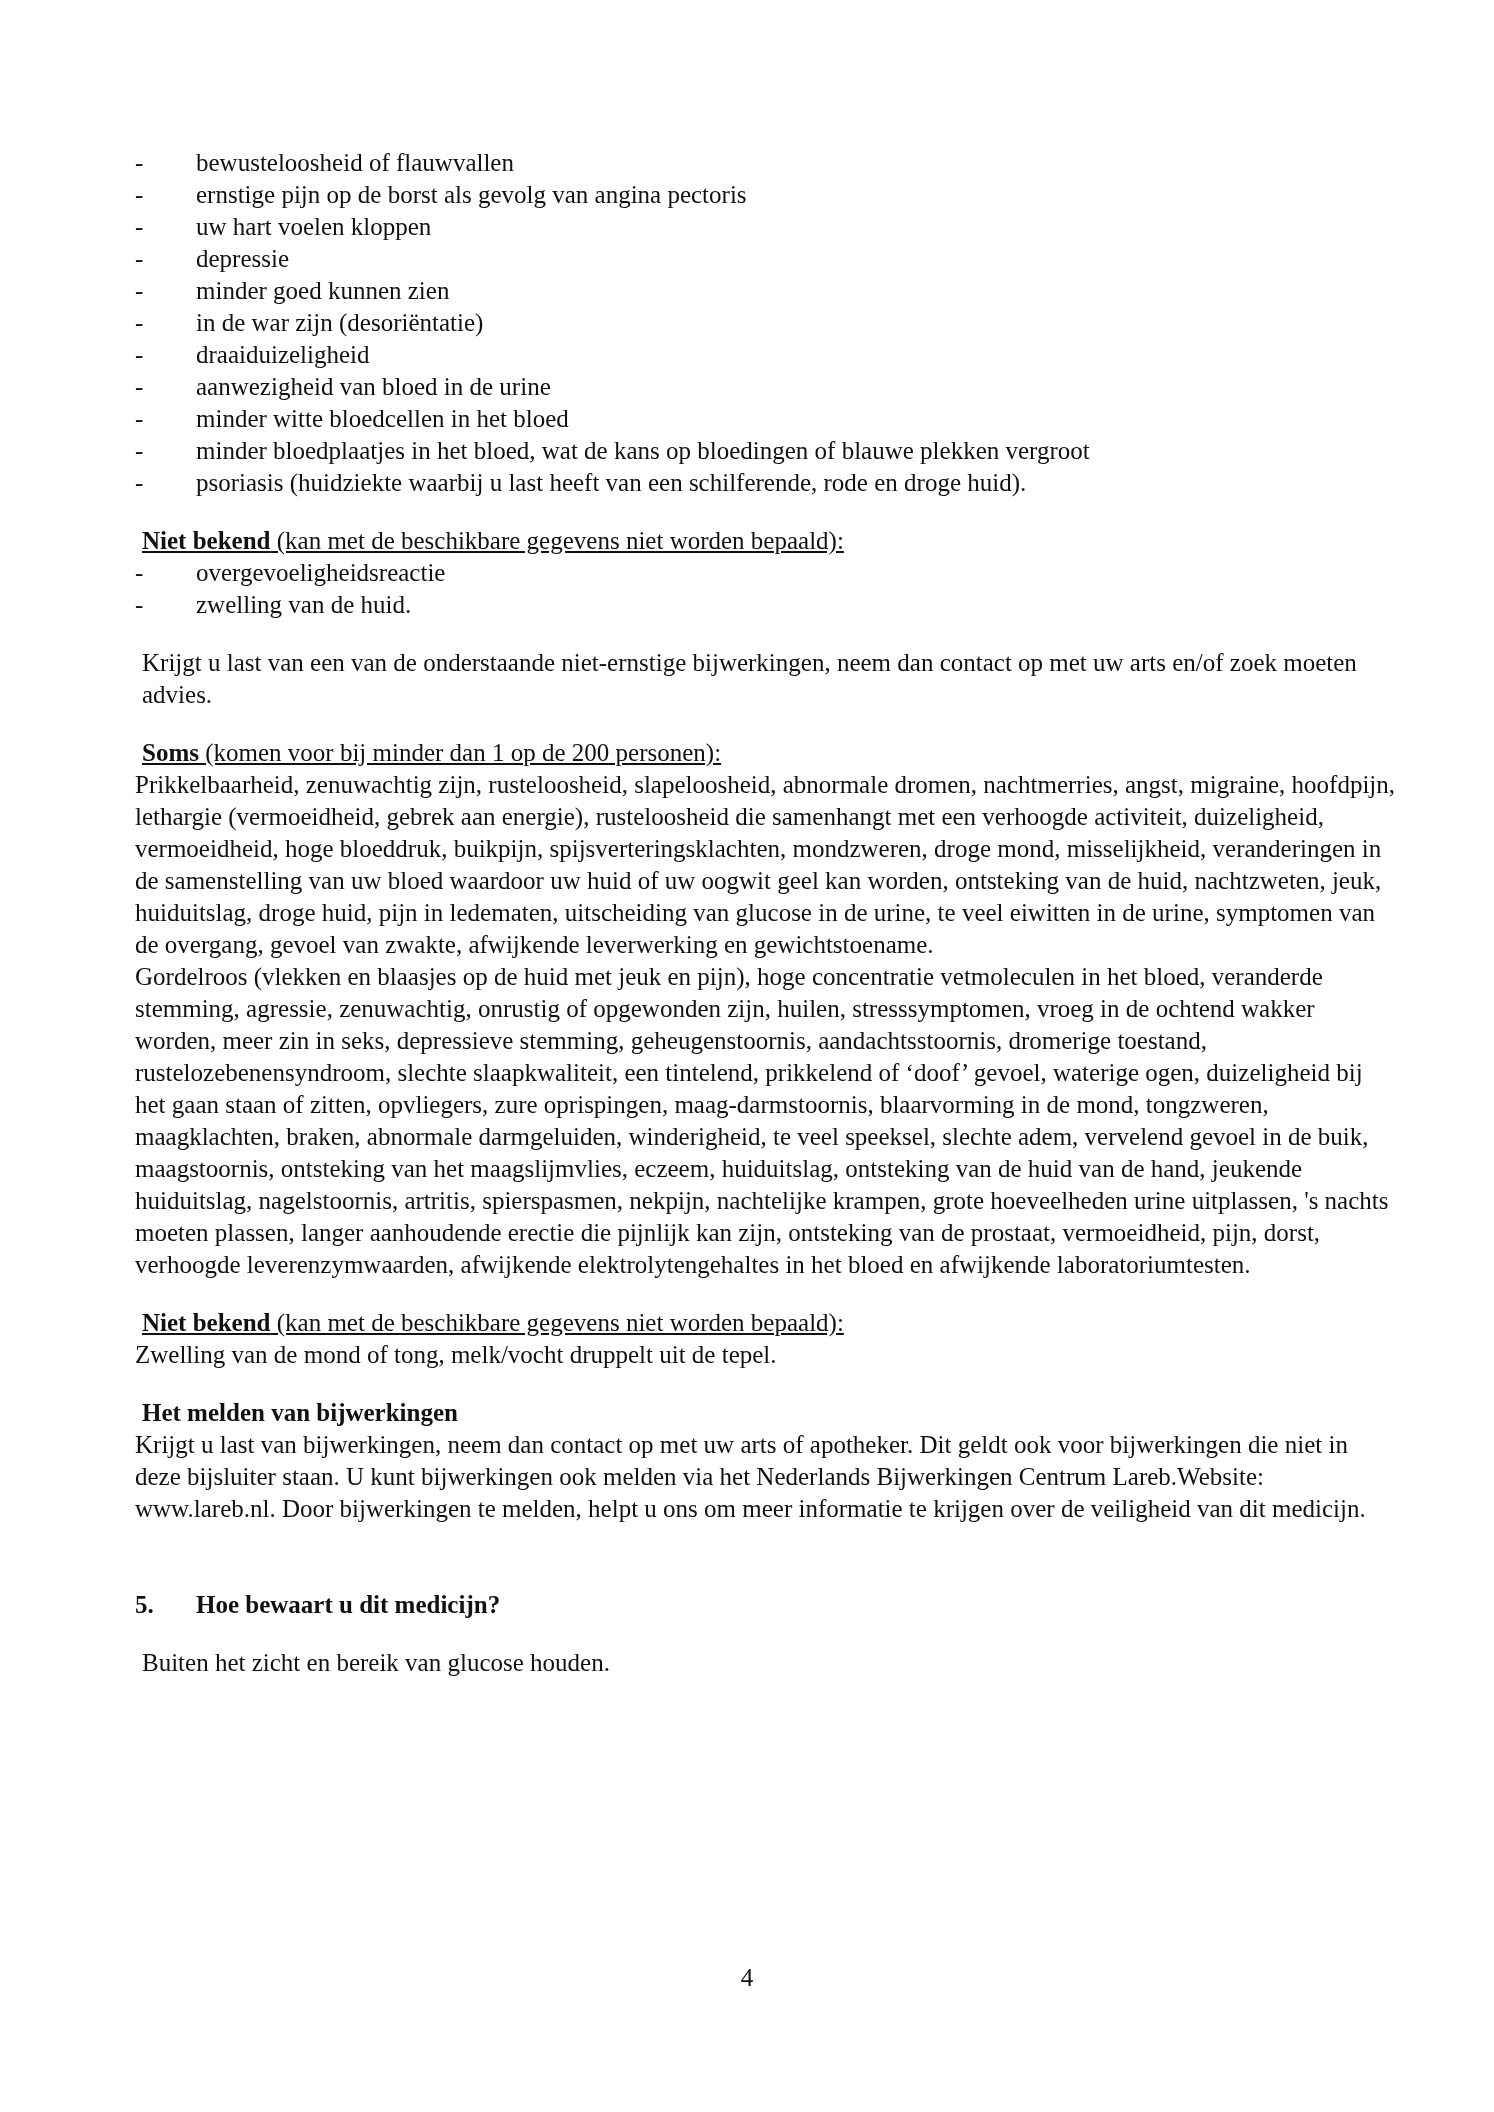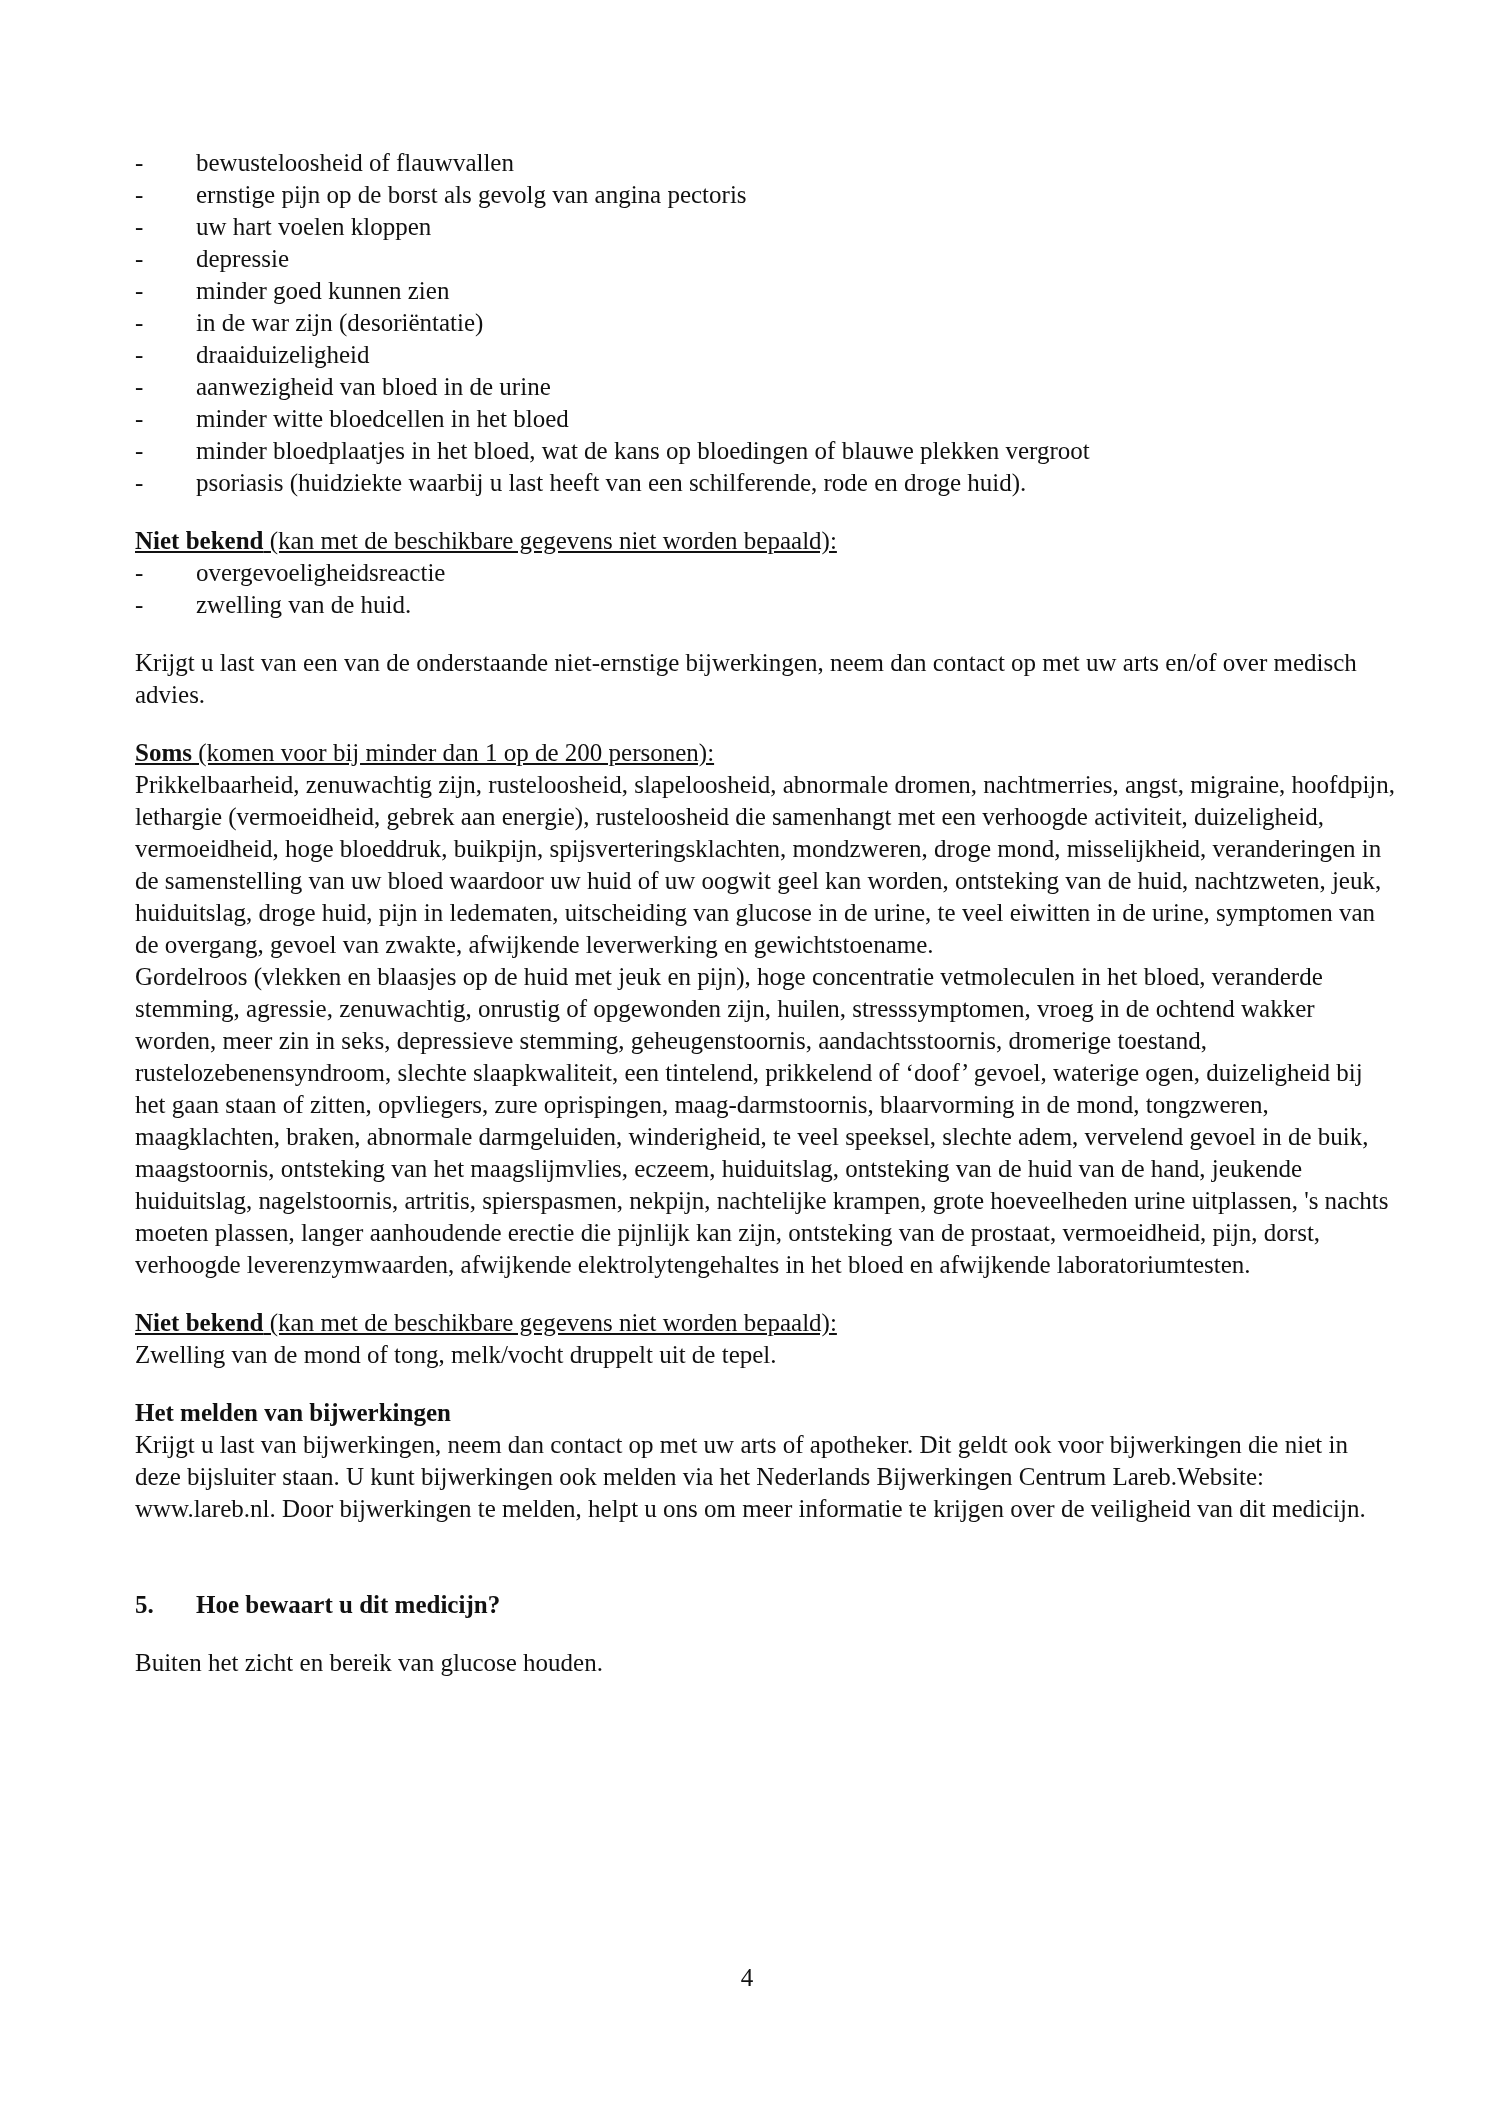--- a/index.html
+++ b/index.html
@@ -24,21 +24,21 @@
     position: absolute;
     left: 135px;
     top: 147px;
     width: 1262px;
   }
   p, div.block { margin: 0; padding: 0; }
   .li { position: relative; padding-left: 61px; }
   .li .dash { position: absolute; left: 0; top: 0; }
   .u { text-decoration: underline; }
   b, .bold { font-weight: bold; }
-  .mt26 { margin-top: 26px; }
+  .mt26 { margin-top: 26px; margin-left: 7px; }
   .mt64 { margin-top: 64px; }
   .sec-heading { position: relative; padding-left: 61px; font-weight: bold; }
   .sec-heading .sec-num { position: absolute; left: 0; top: 0; }
   .page-footer {
     position: absolute;
     left: 0; top: 1962px;
     width: 100%;
     text-align: center;
   }
 </style>
@@ -61,21 +61,21 @@
       <div class="li"><span class="dash">-</span><span>minder bloedplaatjes in het bloed, wat de kans op bloedingen of blauwe plekken vergroot</span></div>
       <div class="li"><span class="dash">-</span><span>psoriasis (huidziekte waarbij u last heeft van een schilferende, rode en droge huid).</span></div>
     </div>
 
     <p class="mt26"><span class="u"><b>Niet bekend</b><span> (kan met de beschikbare gegevens niet worden bepaald):</span></span></p>
     <div class="block">
       <div class="li"><span class="dash">-</span><span>overgevoeligheidsreactie</span></div>
       <div class="li"><span class="dash">-</span><span>zwelling van de huid.</span></div>
     </div>
 
-    <p class="mt26">Krijgt u last van een van de onderstaande niet-ernstige bijwerkingen, neem dan contact op met uw arts en/of over medisch advies.</p>
+    <p class="mt26">Krijgt u last van een van de onderstaande niet-ernstige bijwerkingen, neem dan contact op met uw arts en/of zoek moeten advies.</p>
 
     <p class="mt26"><span class="u"><b>Soms</b><span> (komen voor bij minder dan 1 op de 200 personen):</span></span></p>
     <p>Prikkelbaarheid, zenuwachtig zijn, rusteloosheid, slapeloosheid, abnormale dromen, nachtmerries, angst, migraine, hoofdpijn, lethargie (vermoeidheid, gebrek aan energie), rusteloosheid die samenhangt met een verhoogde activiteit, duizeligheid, vermoeidheid, hoge bloeddruk, buikpijn, spijsverteringsklachten, mondzweren, droge mond, misselijkheid, veranderingen in de samenstelling van uw bloed waardoor uw huid of uw oogwit geel kan worden, ontsteking van de huid, nachtzweten, jeuk, huiduitslag, droge huid, pijn in ledematen, uitscheiding van glucose in de urine, te veel eiwitten in de urine, symptomen van de overgang, gevoel van zwakte, afwijkende leverwerking en gewichtstoename.</p>
 
     <p>Gordelroos (vlekken en blaasjes op de huid met jeuk en pijn), hoge concentratie vetmoleculen in het bloed, veranderde stemming, agressie, zenuwachtig, onrustig of opgewonden zijn, huilen, stresssymptomen, vroeg in de ochtend wakker worden, meer zin in seks, depressieve stemming, geheugenstoornis, aandachtsstoornis, dromerige toestand, rustelozebenensyndroom, slechte slaapkwaliteit, een tintelend, prikkelend of ‘doof’ gevoel, waterige ogen, duizeligheid bij het gaan staan of zitten, opvliegers, zure oprispingen, maag-darmstoornis, blaarvorming in de mond, tongzweren, maagklachten, braken, abnormale darmgeluiden, winderigheid, te veel speeksel, slechte adem, vervelend gevoel in de buik, maagstoornis, ontsteking van het maagslijmvlies, eczeem, huiduitslag, ontsteking van de huid van de hand, jeukende huiduitslag, nagelstoornis, artritis, spierspasmen, nekpijn, nachtelijke krampen, grote hoeveelheden urine uitplassen, 's nachts moeten plassen, langer aanhoudende erectie die pijnlijk kan zijn, ontsteking van de prostaat, vermoeidheid, pijn, dorst, verhoogde leverenzymwaarden, afwijkende elektrolytengehaltes in het bloed en afwijkende laboratoriumtesten.</p>
 
     <p class="mt26"><span class="u"><b>Niet bekend</b><span> (kan met de beschikbare gegevens niet worden bepaald):</span></span></p>
     <p>Zwelling van de mond of tong, melk/vocht druppelt uit de tepel.</p>
 
     <p class="mt26 bold">Het melden van bijwerkingen</p>

